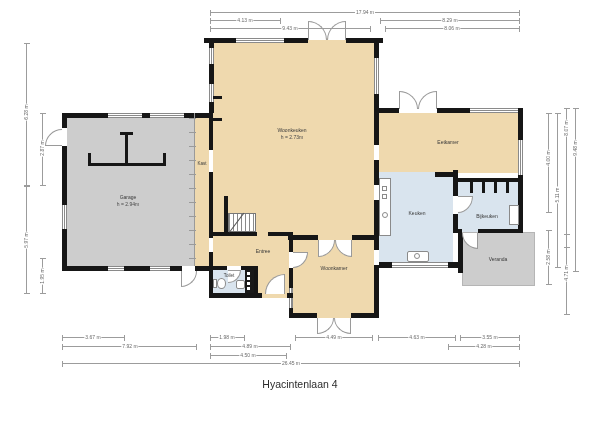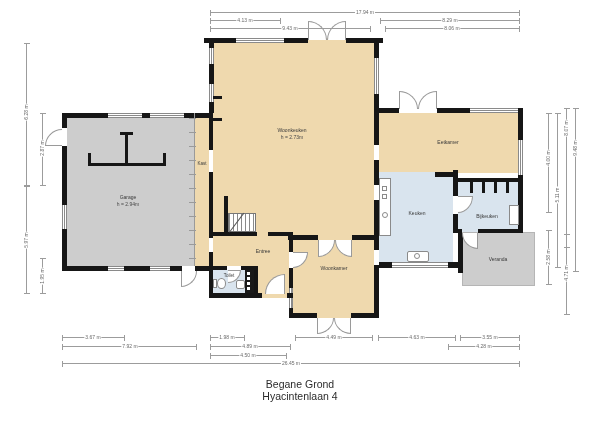--- a/index.html
+++ b/index.html
@@ -265,17 +265,16 @@
   <div class="dim-v" style="left:557px;top:113px;height:155px;"></div>
   <div class="dim-label rot" style="left:557px;top:195px;">5.11 m</div>
   <div class="dim-v" style="left:566px;top:108px;height:140px;"></div>
   <div class="dim-label rot" style="left:566px;top:128px;">8.07 m</div>
   <div class="dim-v" style="left:566px;top:234px;height:81px;"></div>
   <div class="dim-label rot" style="left:566px;top:273px;">4.71 m</div>
   <div class="dim-v" style="left:575px;top:108px;height:164px;"></div>
   <div class="dim-label rot" style="left:575px;top:148px;">9.48 m</div>
 
   <div class="title" style="top:378px;">
-    <span>Begane Grond</span>
     <span>Hyacintenlaan 4</span>
   </div>
 
 </div>
 
 </body></html>

